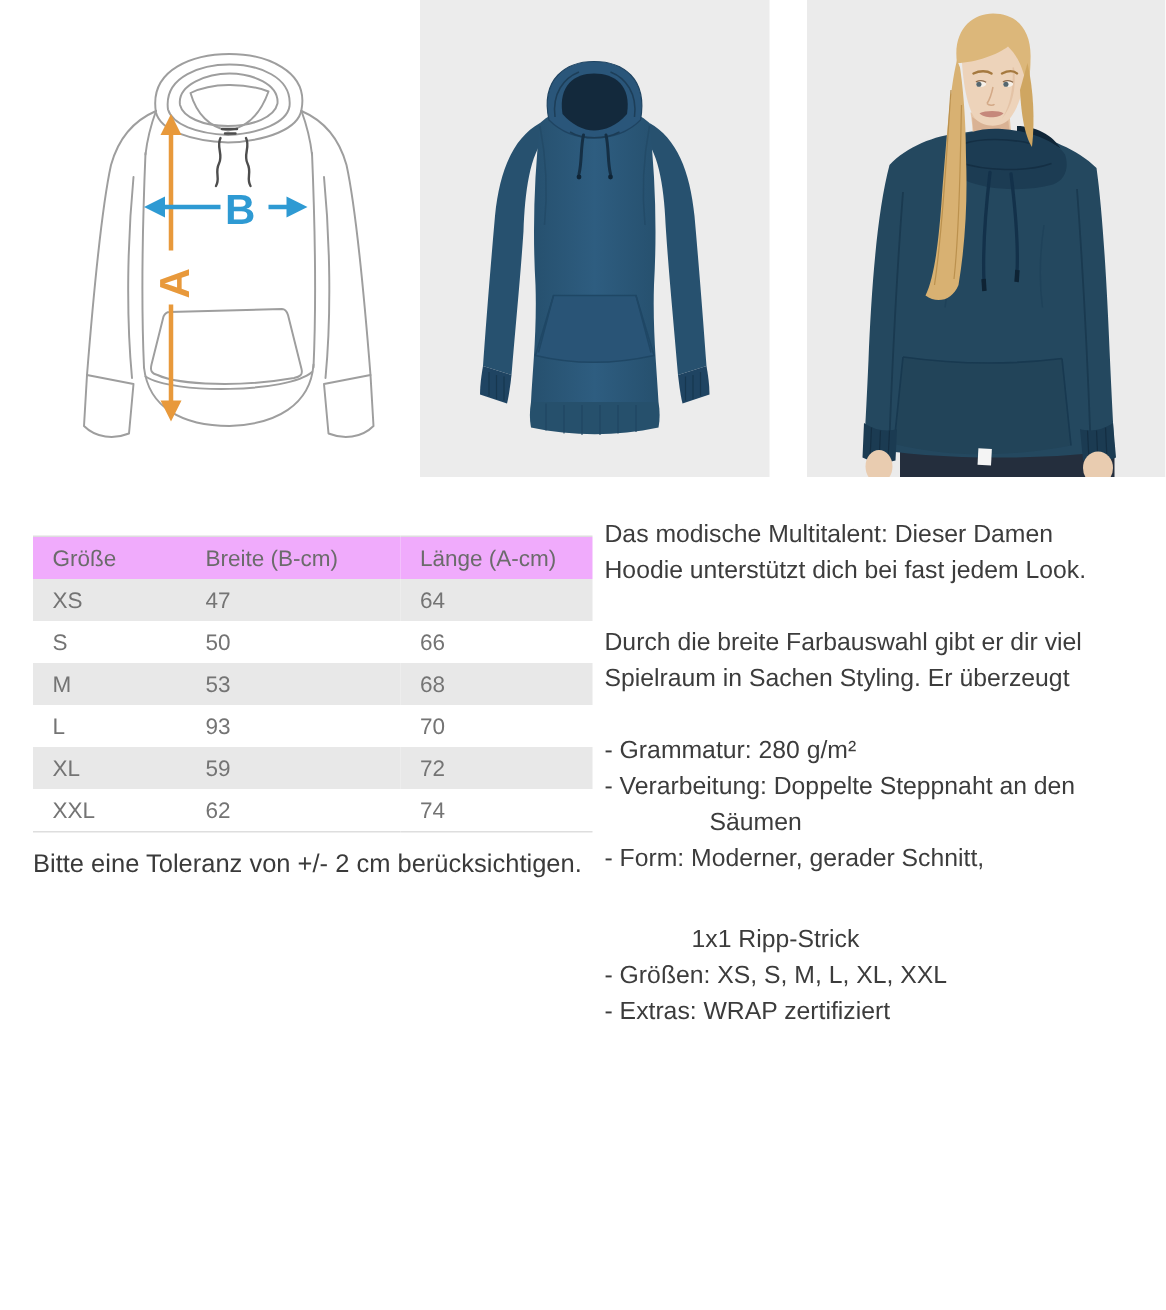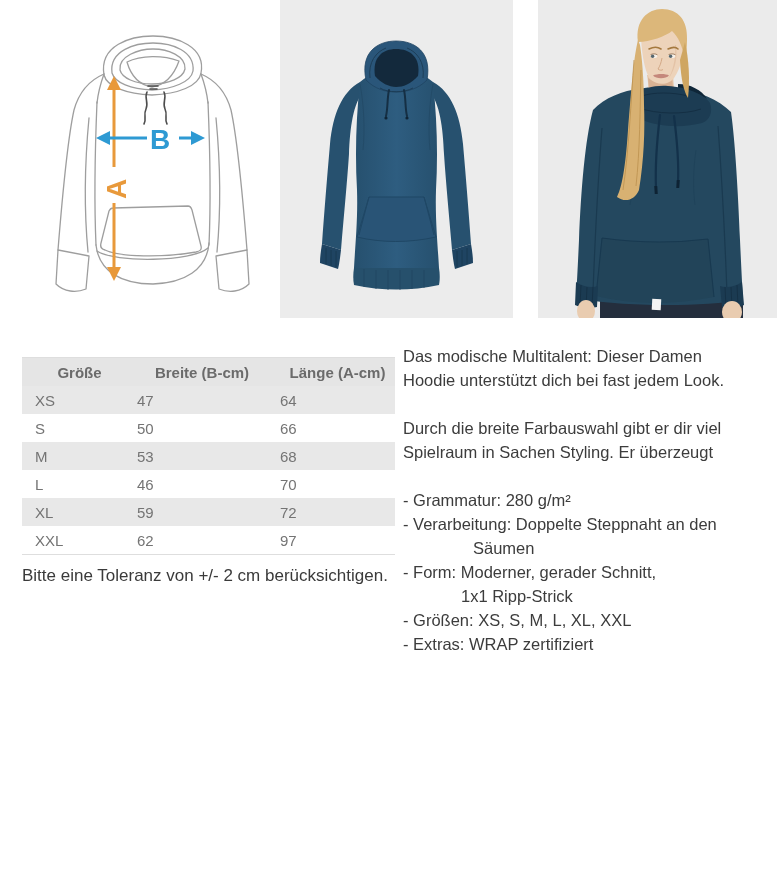--- a/index.html
+++ b/index.html
@@ -17,40 +17,40 @@
   table.size-table{
     position:absolute;left:22px;top:357px;width:373px;
     border-collapse:collapse;table-layout:fixed;
     font-size:15px;color:#747474;
     border-top:1px solid #dedede;border-bottom:1px solid #dedede;
   }
   table.size-table col.c1{width:102px;}
   table.size-table col.c2{width:143px;}
   table.size-table col.c3{width:128px;}
   table.size-table th{
-    font-weight:bold;color:#6b6b6b;text-align:center;
-    height:28px;padding:0 0 0 13px;background:#e5e5e5;
+    font-weight:normal;color:#6b6b6b;text-align:left;
+    height:28px;padding:0 0 0 13px;background:#f0abfc;
   }
   table.size-table td{height:28px;padding:0 0 0 13px;margin-left:10px;}
   table.size-table tbody tr:nth-child(odd){background:#e8e8e8;}
   table.size-table tbody tr:nth-child(even){background:#ffffff;}
 
   .tolerance{
     position:absolute;left:22px;top:566px;
     font-size:17px;color:#3a3a3a;white-space:nowrap;
   }
 
   .description{
     position:absolute;left:403px;top:344px;width:360px;
     font-size:16.5px;line-height:24px;color:#3c3c3c;
   }
   .description p{margin:0 0 24px 0;}
   .dline{display:block;white-space:nowrap;}
   .ind-a{padding-left:70px;}
-  .ind-b{padding-left:58px;}
+  .ind-b{padding-left:58px;margin-top:30px;}
 </style>
 </head>
 <body>
 
 <div class="panel" id="panel-drawing">
   <svg viewBox="0 0 270 318">
 
     <g fill="none" stroke="#9e9e9e" stroke-width="1.3" stroke-linecap="round" stroke-linejoin="round">
 
       <path d="M104,74 C90,80 79,92 74,110 C67,142 62,200 58,250"></path>
@@ -217,32 +217,32 @@
       <td>50</td>
       <td>66</td>
     </tr>
     <tr>
       <td>M</td>
       <td>53</td>
       <td>68</td>
     </tr>
     <tr>
       <td>L</td>
-      <td>46</td>
+      <td>93</td>
       <td>70</td>
     </tr>
     <tr>
       <td>XL</td>
       <td>59</td>
       <td>72</td>
     </tr>
     <tr>
       <td>XXL</td>
       <td>62</td>
-      <td>97</td>
+      <td>74</td>
     </tr>
   </tbody>
 </table>
 
 <div class="tolerance">Bitte eine Toleranz von +/- 2 cm berücksichtigen.</div>
 
 <div class="description">
   <p>
     <span class="dline">Das modische Multitalent: Dieser Damen</span>
     <span class="dline">Hoodie unterstützt dich bei fast jedem Look.</span>

